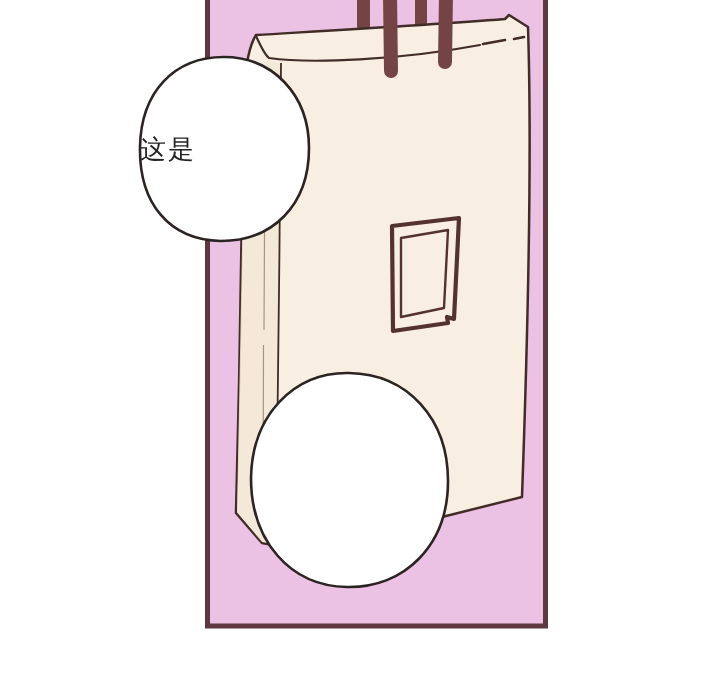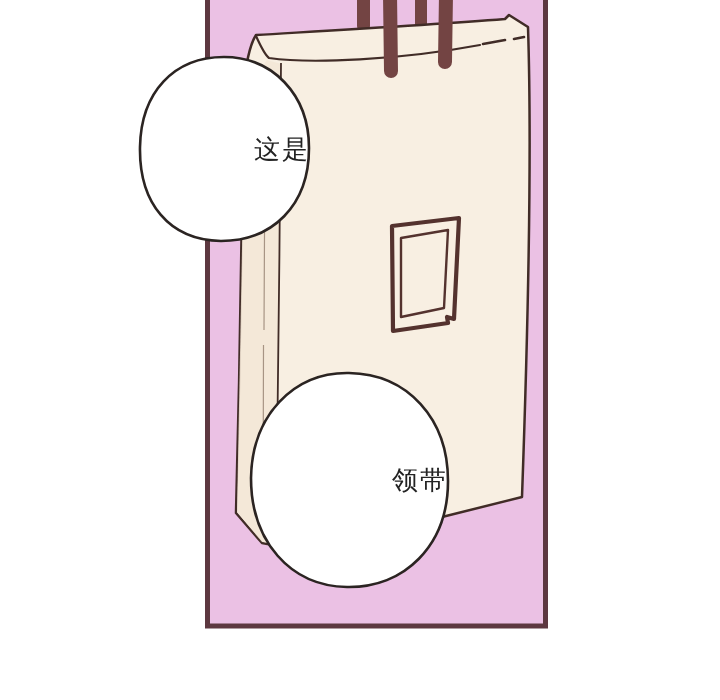--- a/index.html
+++ b/index.html
@@ -17,21 +17,21 @@
   }
   .stage svg {
     position: absolute;
     left: 0;
     top: 0;
   }
   .bubble-text {
     position: absolute;
     display: flex;
     flex-direction: column;
-    align-items: flex-end;
+    align-items: flex-start;
     justify-content: center;
     text-align: center;
     color: #232323;
     font-size: 26px;
     line-height: 33px;
     letter-spacing: 2px;
     font-weight: 500;
     user-select: none;
   }
   .bubble-text--question {
@@ -95,17 +95,14 @@
              C 408,374 448,419 448,481
              C 448,546 404,588 347,587
              C 290,586 251,541 251,478
              C 252,416 293,372 349,373 Z" stroke="#2b2422" stroke-width="2.6" fill="#ffffff"></path>
   </svg>
 
   <div class="bubble-text bubble-text--question">
     <span>这是</span>
   </div>
 
-  <div class="bubble-text bubble-text--answer">
-    <span>领带</span>
-  </div>
 
 </div>
 
 </body></html>

